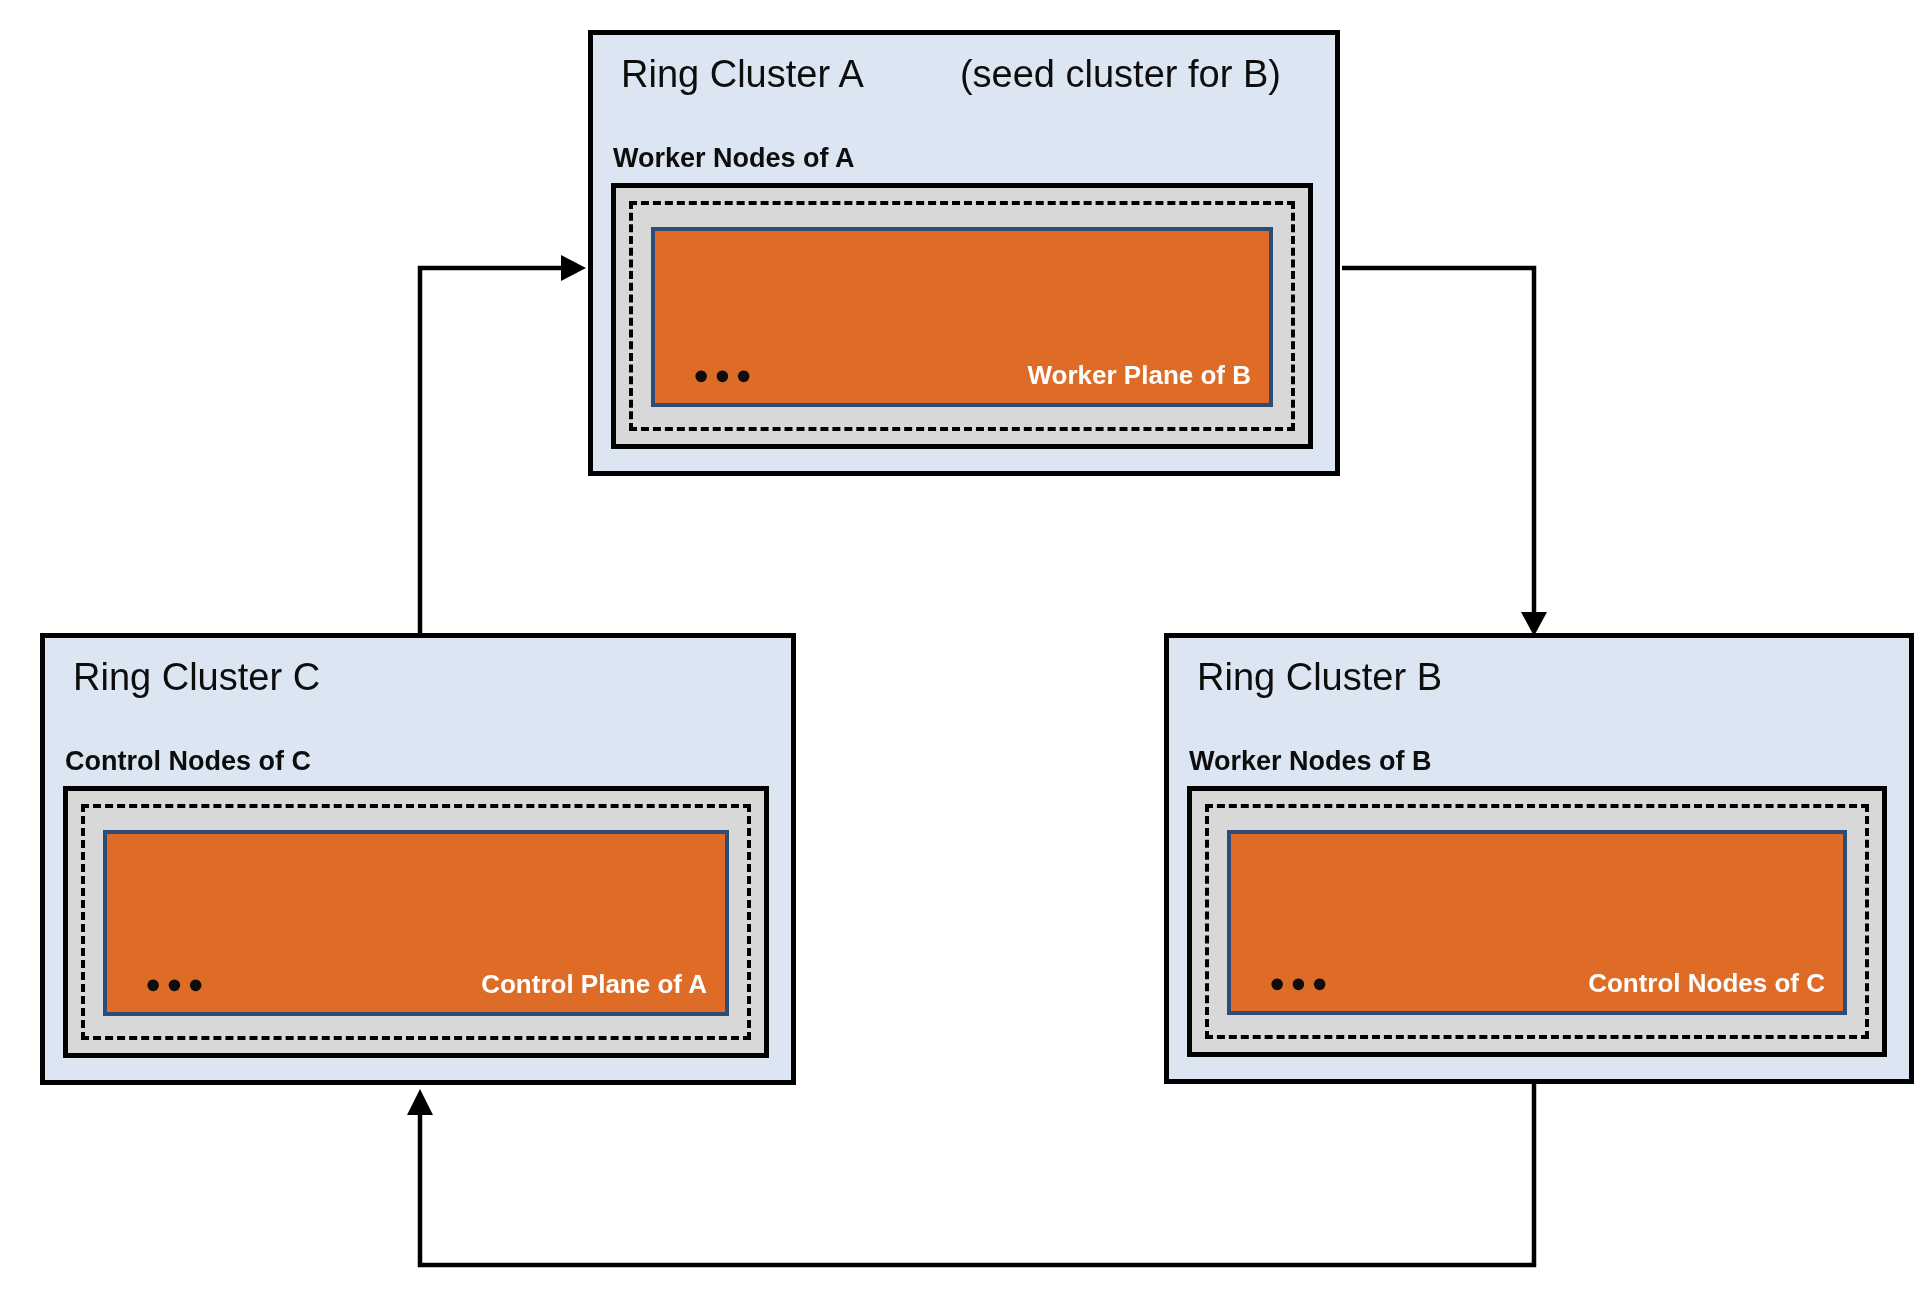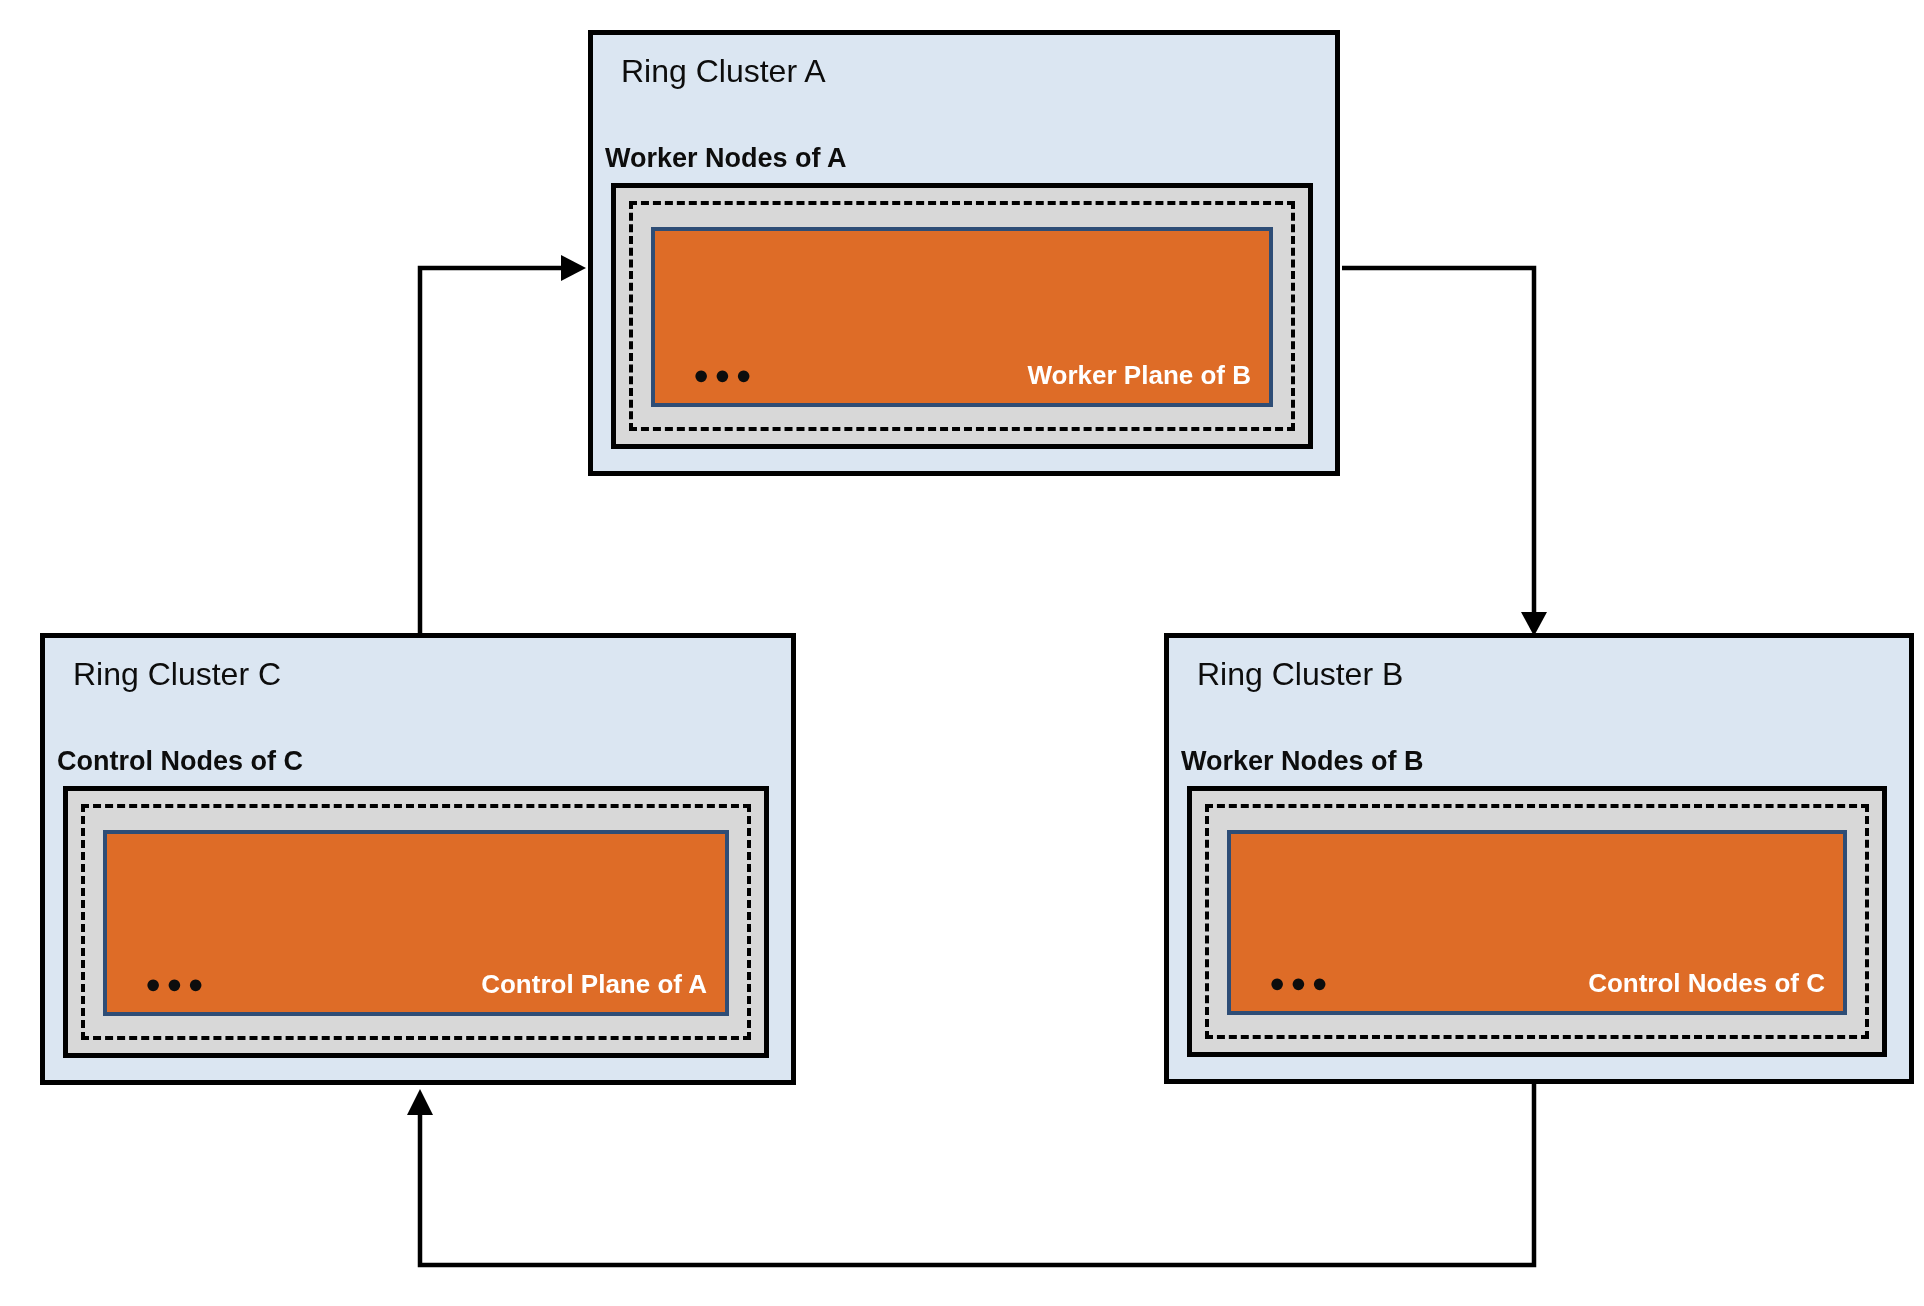--- a/index.html
+++ b/index.html
@@ -25,27 +25,27 @@
     background:var(--cluster_fill);
     border:5px solid var(--cluster_border);
     box-sizing:border-box;
   }
   .title-row{
     position:absolute;
     left:28px;top:18px;right:16px;
     display:flex;
     align-items:baseline;
     gap:96px;
-    font-size:32px;
+    font-size:38px;
     color:var(--text);
     white-space:nowrap;
   }
   .worker-label{
     position:absolute;
-    left:12px;top:108px;
+    left:20px;top:108px;
     font-size:27px;
     font-weight:bold;
     color:var(--text);
     text-align:right;
   }
   .worker-box{
     position:absolute;
     left:18px;right:22px;top:148px;bottom:22px;
     background:var(--worker_fill);
     border:5px solid var(--cluster_border);
@@ -97,20 +97,21 @@
   }
 </style>
 </head>
 <body>
 
 <div class="canvas">
 
   <div class="cluster" style="left:588px;top:30px;width:752px;height:446px;">
     <div class="title-row">
       <span>Ring Cluster A</span>
+      <span>(seed cluster for B)</span>
     </div>
     <div class="worker-label">Worker Nodes of A</div>
     <div class="worker-box">
       <div class="dashed-region">
         <div class="control-plane">
           <span class="dots">●●●</span>
           <span class="cp-label">Worker Plane of B</span>
         </div>
       </div>
     </div>

